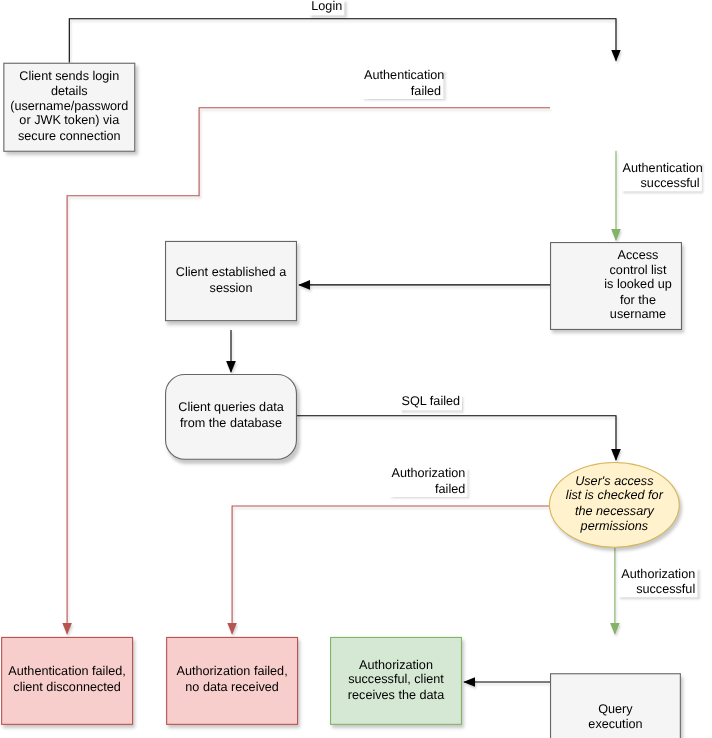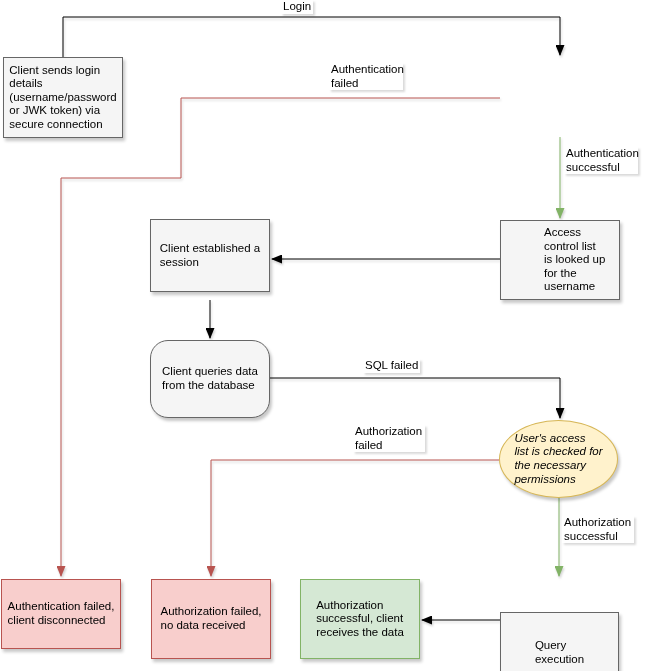--- a/index.html
+++ b/index.html
@@ -20,46 +20,46 @@
   .e-black{stroke:var(--edge-black);}
   .e-fail{stroke:var(--edge-fail);}
   .e-success{stroke:var(--edge-success);}
   .m-black{fill:var(--edge-black);}
   .m-fail{fill:var(--edge-fail);}
   .m-success{fill:var(--edge-success);}
 
   .node{
     position:absolute; box-sizing:border-box;
     display:flex; align-items:center; justify-content:center;
-    text-align:left; white-space:pre-line; line-height:1.18;
+    text-align:center; white-space:pre-line; line-height:1.18;
     background:var(--node-fill); border:1px solid var(--node-border);
     box-shadow:2px 3px 3px rgba(0,0,0,0.22);
     padding:2px 3px;
   }
   .node.ellipse{
     border-radius:50%;
     background:var(--highlight-fill); border-color:var(--highlight-border);
   }
   .node.fail{background:var(--fail-fill); border-color:var(--fail-border);}
   .node.success{background:var(--success-fill); border-color:var(--success-border);}
 
   .edge-label{
     position:absolute; box-sizing:border-box;
-    background:#ffffff; text-align:left; white-space:pre-line; line-height:1.18;
+    background:#ffffff; text-align:right; white-space:pre-line; line-height:1.18;
     padding:0 2px; box-shadow:2px 2px 2px rgba(0,0,0,0.15);
   }
 
   
   .n-client-login{left:3px;   top:57px;  width:120px; height:81px;}
   .n-questdb    {left:500px; top:58px;  width:120px; height:80px;}
   .n-acl        {left:500px; top:220px; width:120px; height:80px;padding-left:43px;}
   .n-session    {left:150px; top:219px; width:120px; height:73px;}
   .n-queries    {left:150px; top:340px; width:120px; height:78px;border-radius:18px;}
   .n-accesscheck{left:499px; top:420px; width:119px; height:78px;font-style:italic;}
-  .n-authfail   {left:1px;   top:579px; width:120px; height:70px;}
+  .n-authfail   {left:1px;   top:579px; width:120px; height:80px;}
   .n-authzfail  {left:151px; top:579px; width:120px; height:80px;}
   .n-authzok    {left:300px; top:579px; width:120px; height:80px;}
   .n-exec       {left:500px; top:612px; width:119px; height:82px;}
 
   
   .l-login   {left:281px; top:0px;}
   .l-authfail{left:329px; top:63px;  width:74px;}
   .l-authok  {left:564px; top:147px; width:74px;}
   .l-sql     {left:363px; top:359px;}
   .l-azfail  {left:353px; top:425px; width:72px;}

